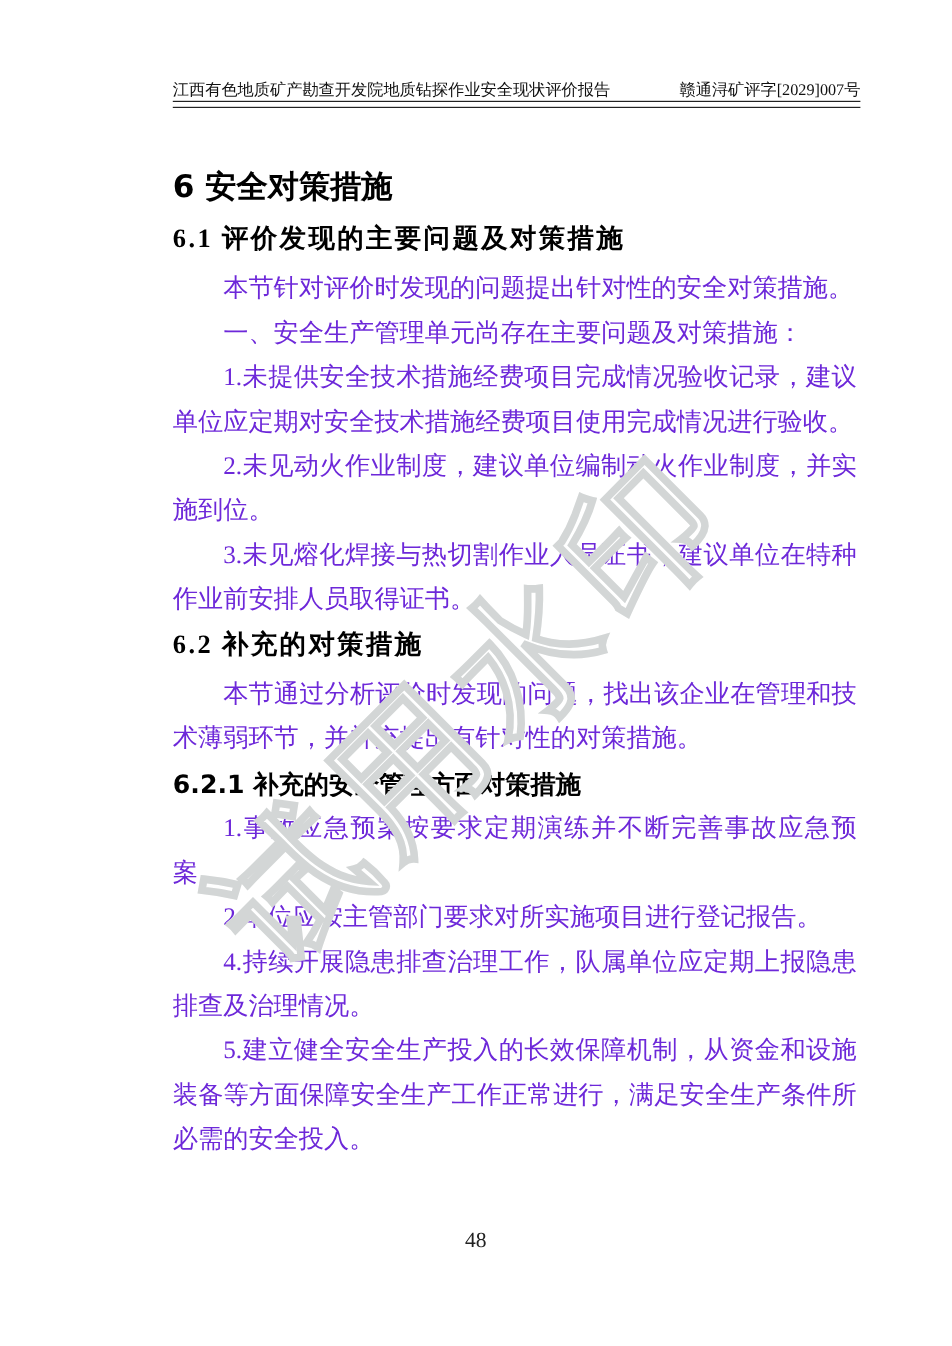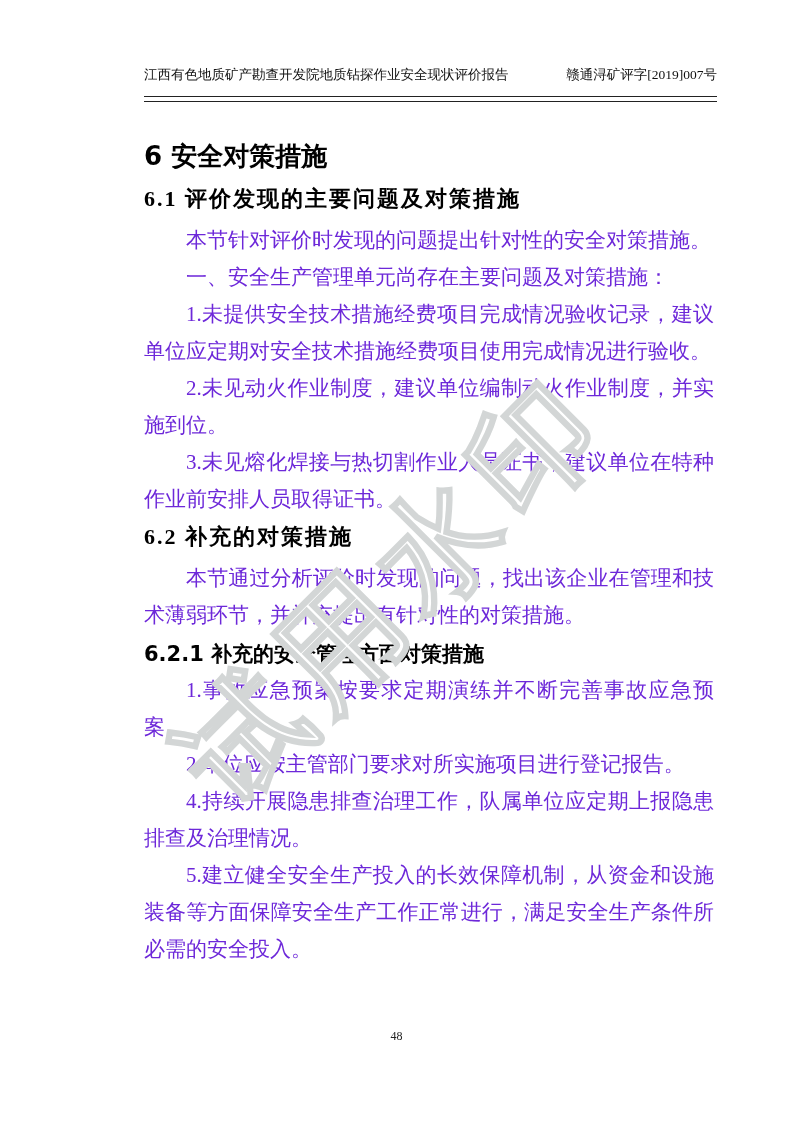--- a/index.html
+++ b/index.html
@@ -11,21 +11,21 @@
     font-family:"Liberation Serif","DejaVu Serif",serif;
     color:#1a1a1a;
   }
   
   .header{
     position:absolute;left:144px;top:66px;width:573px;
   }
   .header-row{
     display:flex;justify-content:space-between;align-items:flex-start;
     font-size:13.5px;line-height:18px;color:#111;
-    padding-bottom:12px;
+    padding-bottom:0;
     border-bottom:1px solid #222;
   }
   .header-rule-2{
     border-top:1px solid #222;
     margin-top:4px;height:0;
   }
   
   .content{
     position:absolute;left:144px;top:96px;width:570px;
   }
@@ -65,33 +65,33 @@
     font-weight:bold;
     font-size:122px;
     letter-spacing:14px;
     color:#ffffff;
     -webkit-text-stroke:2.5px #d3d6d6;
     white-space:nowrap;
   }
   
   .footer{
     position:absolute;left:0;bottom:78px;width:793px;
-    text-align:center;font-size:12px;color:#222;
+    text-align:center;font-size:18px;color:#222;
     font-family:"Liberation Serif","DejaVu Serif",serif;
   }
 </style>
 </head>
 <body>
 
 <div class="page">
 
   <div class="header">
     <div class="header-row">
       <span>江西有色地质矿产勘查开发院地质钻探作业安全现状评价报告</span>
-      <span>赣通浔矿评字[2019]007号</span>
+      <span>赣通浔矿评字[2029]007号</span>
     </div>
     <div class="header-rule-2"></div>
   </div>
 
   <div class="content">
     <div class="h1">6 安全对策措施</div>
     <div class="h2">6.1 评价发现的主要问题及对策措施</div>
     <p class="para">本节针对评价时发现的问题提出针对性的安全对策措施。</p>
     <p class="para">一、安全生产管理单元尚存在主要问题及对策措施：</p>
     <p class="para">1.未提供安全技术措施经费项目完成情况验收记录，建议单位应定期对安全技术措施经费项目使用完成情况进行验收。</p>

